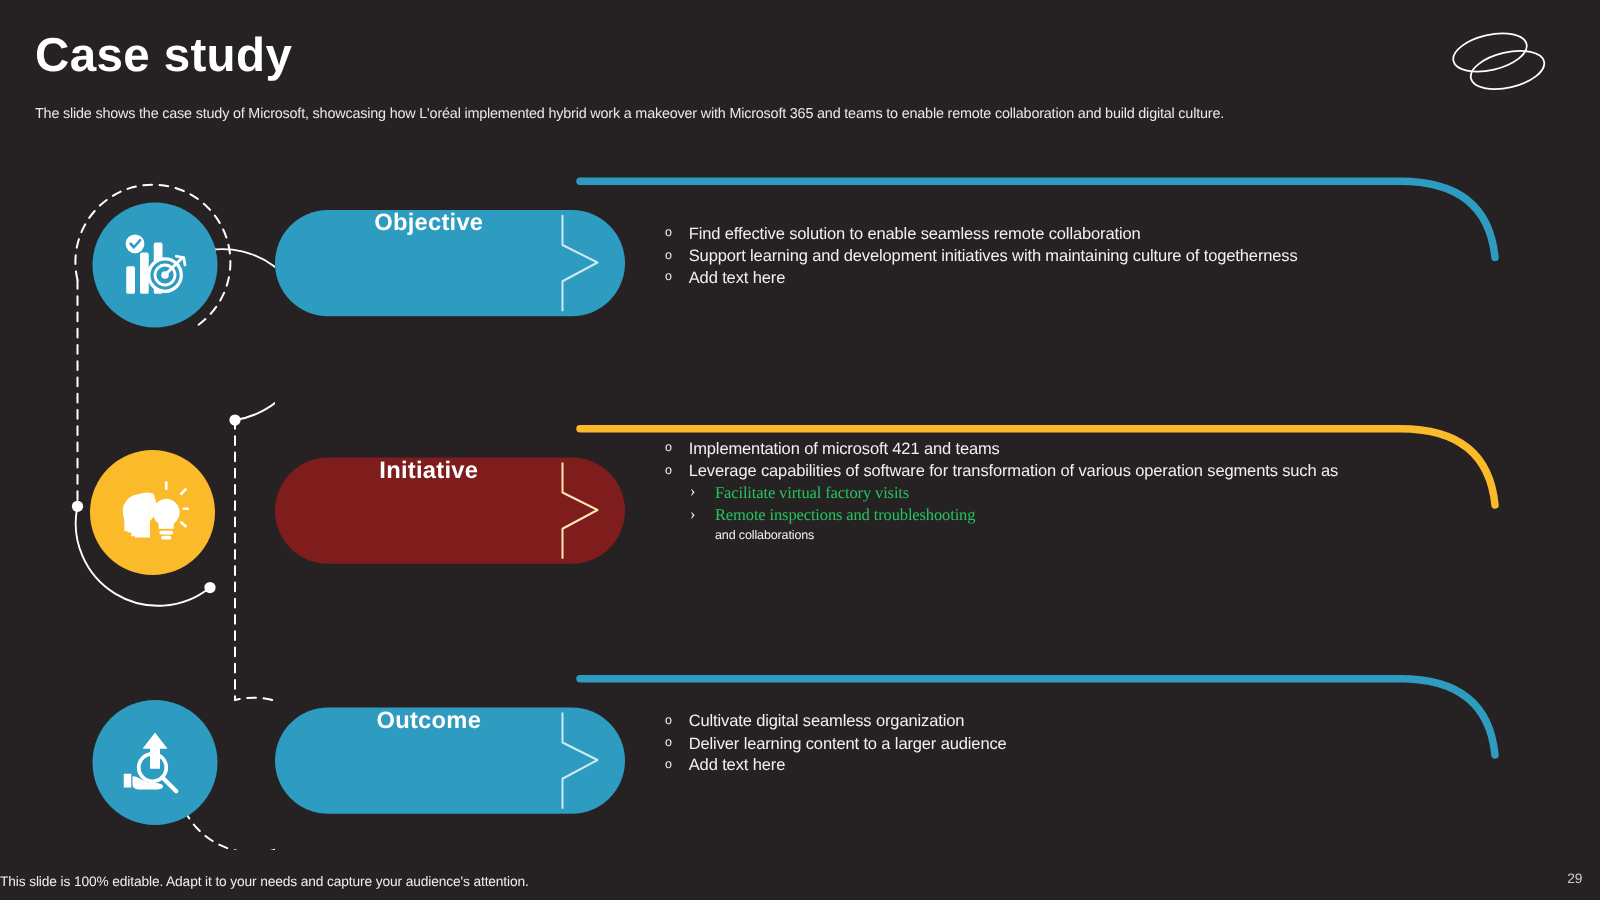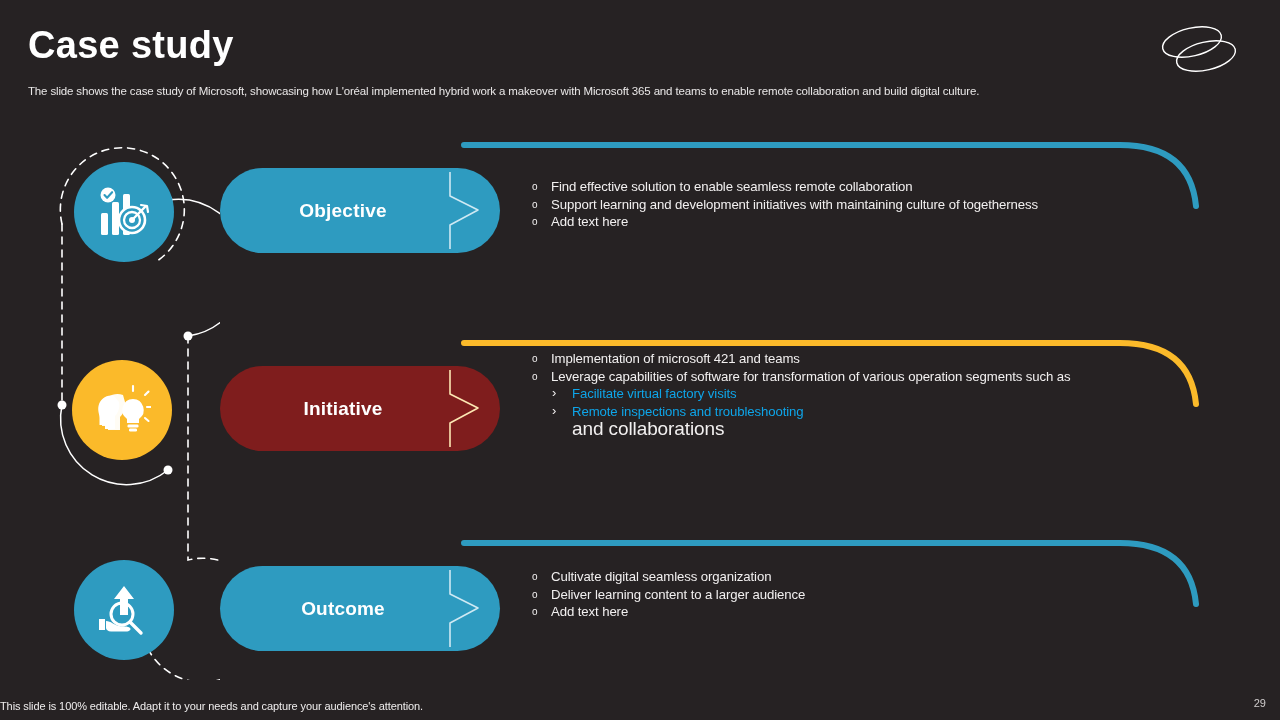--- a/index.html
+++ b/index.html
@@ -40,21 +40,21 @@
     width:100px; height:100px; border-radius:50%;
     display:flex; align-items:center; justify-content:center;
   }
   .icon-circle.blue { background:#2E9BC0; }
   .icon-circle.yellow { background:#FBBA2A; left:72px; }
 
   .pill {
     position:absolute; left:220px; top:28px;
     width:280px; height:85px;
     border-radius:43px;
-    display:flex; align-items:center; justify-content:center;
+    display:flex; align-items:flex-start; justify-content:center;
   }
   .pill.blue { background:#2E9BC0; }
   .pill.yellow { background:#7f1d1d; }
   .pill-label {
     font-size:19px; font-weight:700; color:#ffffff;
     letter-spacing:0.2px; margin-left:-34px;
   }
   .pill-chevron { position:absolute; right:10px; top:0; width:56px; height:85px; }
 
   
@@ -65,30 +65,31 @@
   .bullet {
     position:relative; font-size:13.2px; color:#f2f0f0;
     line-height:17.6px; padding-left:21px; letter-spacing:-0.1px;
     white-space:nowrap;
   }
   .bullet::before {
     content:"o"; position:absolute; left:2px; top:0;
     font-size:10px; color:#f2f0f0;
   }
   .sub-bullet {
-    position:relative; font-size:13.2px; color:#0ea5e9;
+    position:relative; font-size:13.2px; color:#22c55e;
     line-height:17.6px; padding-left:42px; letter-spacing:-0.1px;
     white-space:nowrap;
+    font-family:Liberation Serif, serif;
   }
   .sub-bullet::before {
     content:"\203A"; position:absolute; left:22px; top:-1px;
     font-size:13px; color:#f2f0f0;
   }
   .sub-cont {
-    font-size:19px; color:#f2f0f0; line-height:17.6px;
+    font-size:10px; color:#f2f0f0; line-height:17.6px;
     padding-left:42px; letter-spacing:-0.1px; white-space:nowrap;
   }
 
   
   .footer-note {
     position:absolute; left:0; top:700px; width:1280px;
     text-align:left; font-size:11px; color:#efeded; letter-spacing:-0.1px;
   }
   .page-number {
     position:absolute; right:14px; top:697px;

